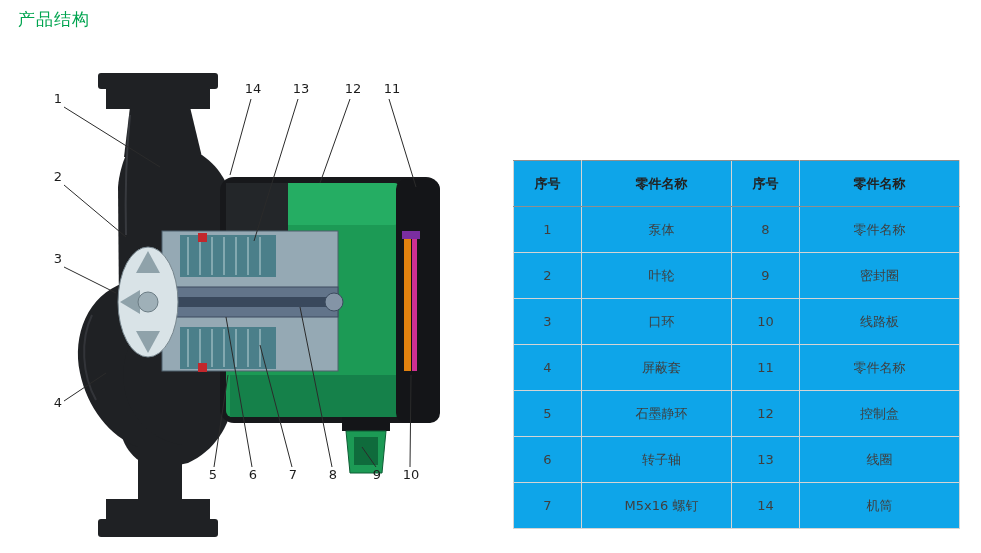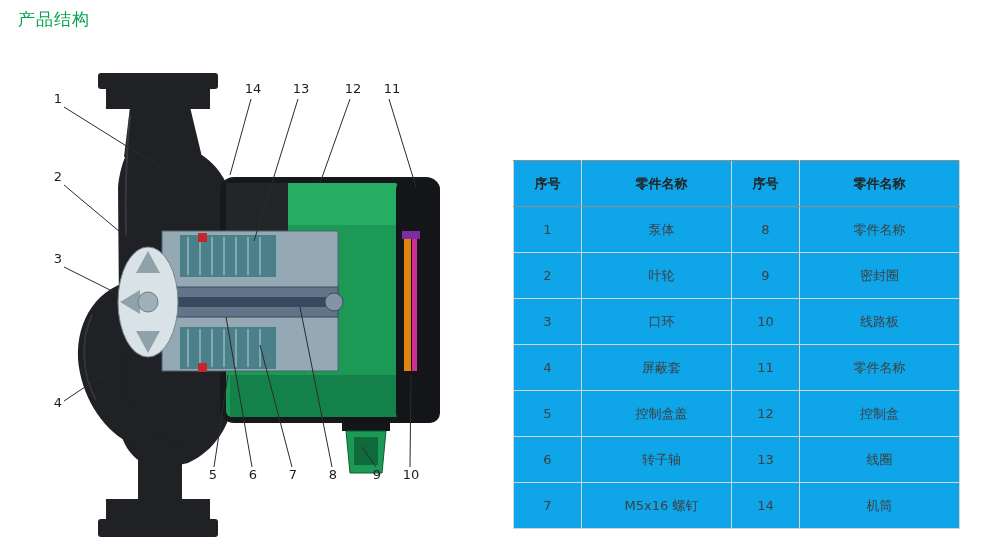--- a/index.html
+++ b/index.html
@@ -184,21 +184,21 @@
       <tr>
           <td>3</td>
           <td>口环</td>
         </tr>
       <tr>
           <td>4</td>
           <td>屏蔽套</td>
         </tr>
       <tr>
           <td>5</td>
-          <td>控制盒盖</td>
+          <td>石墨静环</td>
         </tr>
       <tr>
           <td>6</td>
           <td>转子轴</td>
         </tr>
       <tr>
           <td>7</td>
           <td>M5x16 螺钉</td>
         </tr>
     </tbody>

